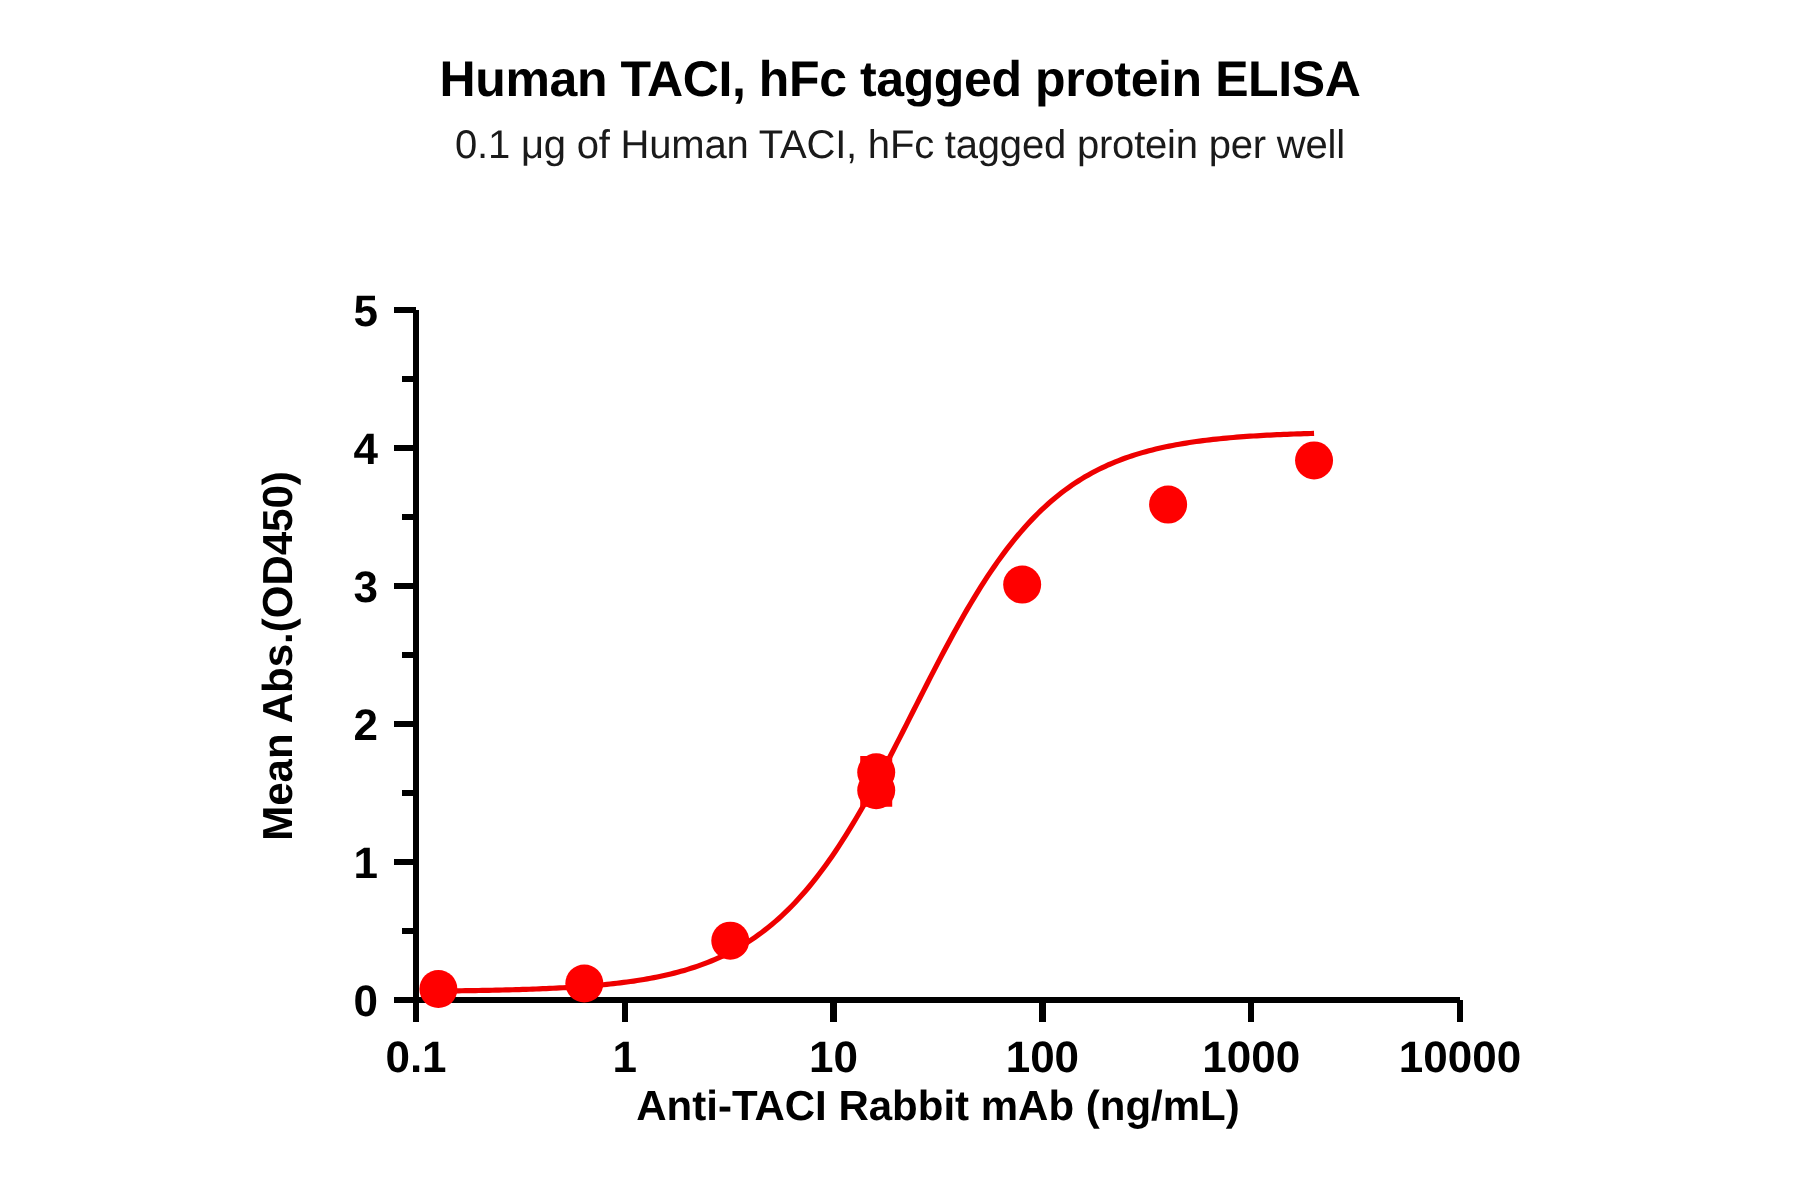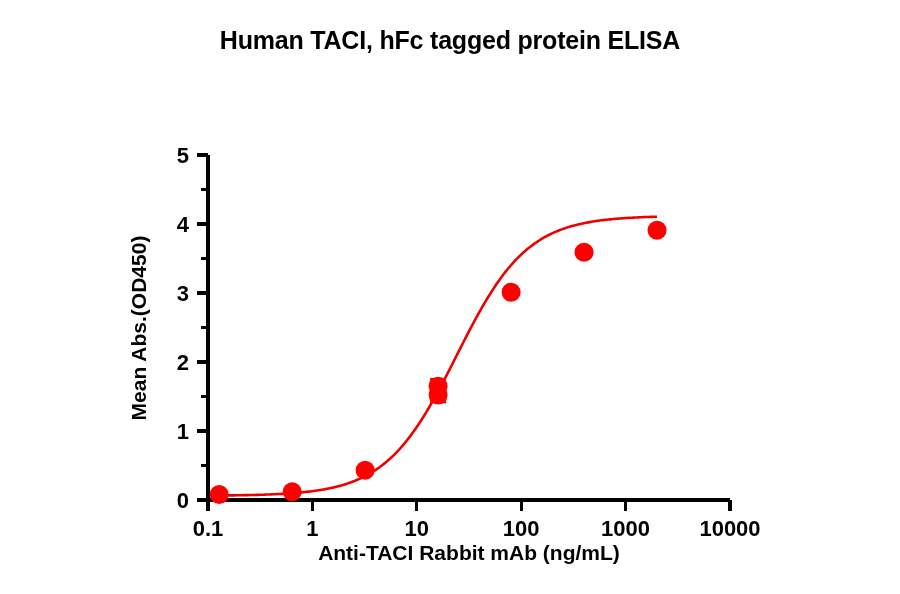--- a/index.html
+++ b/index.html
@@ -58,20 +58,21 @@
     fill: #000000;
   }
 </style>
 </head>
 <body>
 
 <div id="figure">
 
   <div id="chart-title">Human TACI, hFc tagged protein ELISA</div>
 
+  <div id="chart-subtitle">0.1 μg of Human TACI, hFc tagged protein per well</div>
 
   <svg id="plot-svg" width="900" height="594">
     <g id="y-axis-group">
       <line id="y-axis-line" stroke="#000000" stroke-width="3.2" shape-rendering="crispEdges" x1="208" y1="155" x2="208" y2="500"></line>
       <g id="y-major-ticks">
           <line x1="197" y1="500" x2="208" y2="500" stroke="#000000" stroke-width="3.2" shape-rendering="crispEdges"></line>
           <line x1="197" y1="431" x2="208" y2="431" stroke="#000000" stroke-width="3.2" shape-rendering="crispEdges"></line>
           <line x1="197" y1="362" x2="208" y2="362" stroke="#000000" stroke-width="3.2" shape-rendering="crispEdges"></line>
           <line x1="197" y1="293" x2="208" y2="293" stroke="#000000" stroke-width="3.2" shape-rendering="crispEdges"></line>
           <line x1="197" y1="224" x2="208" y2="224" stroke="#000000" stroke-width="3.2" shape-rendering="crispEdges"></line>

